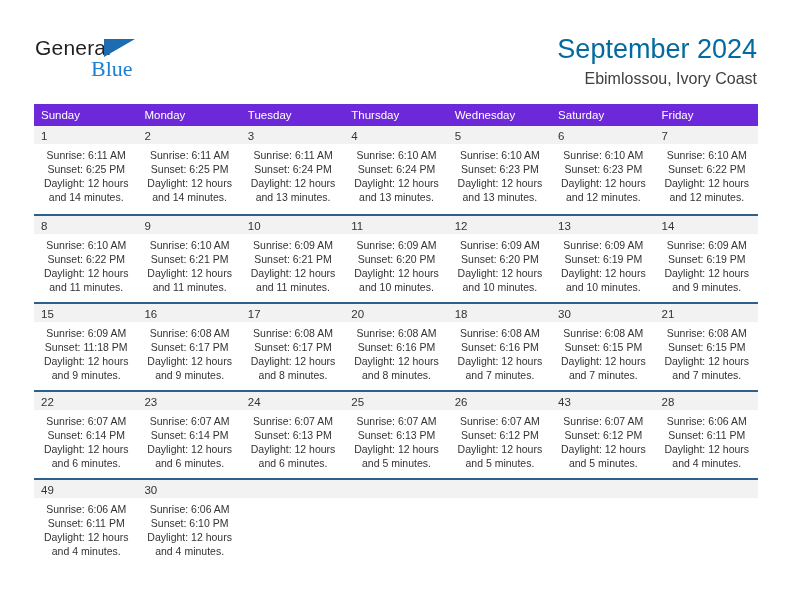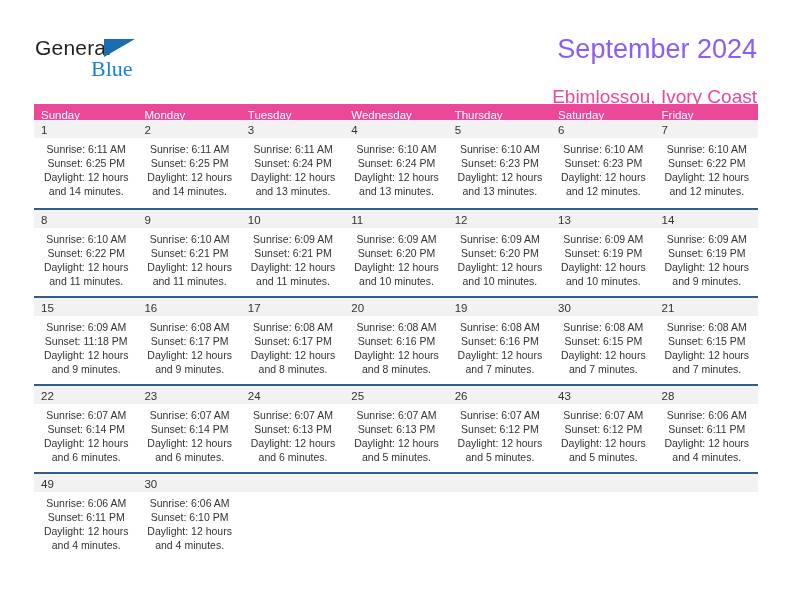--- a/index.html
+++ b/index.html
@@ -65,43 +65,43 @@
 
   .title-block {
     position: absolute;
     right: 35px;
     top: 32px;
     text-align: right;
   }
   .cal-title {
     font-size: 27px;
     font-weight: normal;
-    color: #8b5cf6;
+    color: #0369a1;
     line-height: 34px;
     white-space: nowrap;
   }
   .cal-subtitle {
-    font-size: 19px;
-    color: #ec4899;
+    font-size: 16px;
+    color: #404040;
     line-height: 22px;
-    margin-top: 20px;
+    margin-top: 2px;
     white-space: nowrap;
   }
 
   
   .calendar {
     position: absolute;
     left: 34px;
     top: 104px;
     width: 724px;
   }
   .weekday-row {
     display: flex;
-    background: #ec4899;
-    height: 16px;
+    background: #6d28d9;
+    height: 22px;
   }
   .weekday {
     flex: 1 1 0;
     color: #ffffff;
     font-size: 11.5px;
     line-height: 22px;
     padding-left: 7px;
     box-sizing: border-box;
     overflow: hidden;
     white-space: nowrap;
@@ -168,22 +168,22 @@
     </div>
 
   </div>
 
   <div class="calendar">
 
     <div class="weekday-row">
       <div class="weekday">Sunday</div>
       <div class="weekday">Monday</div>
       <div class="weekday">Tuesday</div>
+      <div class="weekday">Thursday</div>
       <div class="weekday">Wednesday</div>
-      <div class="weekday">Thursday</div>
       <div class="weekday">Saturday</div>
       <div class="weekday">Friday</div>
     </div>
 
     <div class="week first">
       <div class="day">
           <div class="day-num-band"><span class="day-num">1</span></div>
           <div class="day-info">
             <div>Sunrise: 6:11 AM</div>
             <div>Sunset: 6:25 PM</div>
@@ -344,21 +344,21 @@
       <div class="day">
           <div class="day-num-band"><span class="day-num">20</span></div>
           <div class="day-info">
             <div>Sunrise: 6:08 AM</div>
             <div>Sunset: 6:16 PM</div>
             <div>Daylight: 12 hours</div>
             <div>and 8 minutes.</div>
           </div>
         </div>
       <div class="day">
-          <div class="day-num-band"><span class="day-num">19</span></div>
+          <div class="day-num-band"><span class="day-num">18</span></div>
           <div class="day-info">
             <div>Sunrise: 6:08 AM</div>
             <div>Sunset: 6:16 PM</div>
             <div>Daylight: 12 hours</div>
             <div>and 7 minutes.</div>
           </div>
         </div>
       <div class="day">
           <div class="day-num-band"><span class="day-num">30</span></div>
           <div class="day-info">

